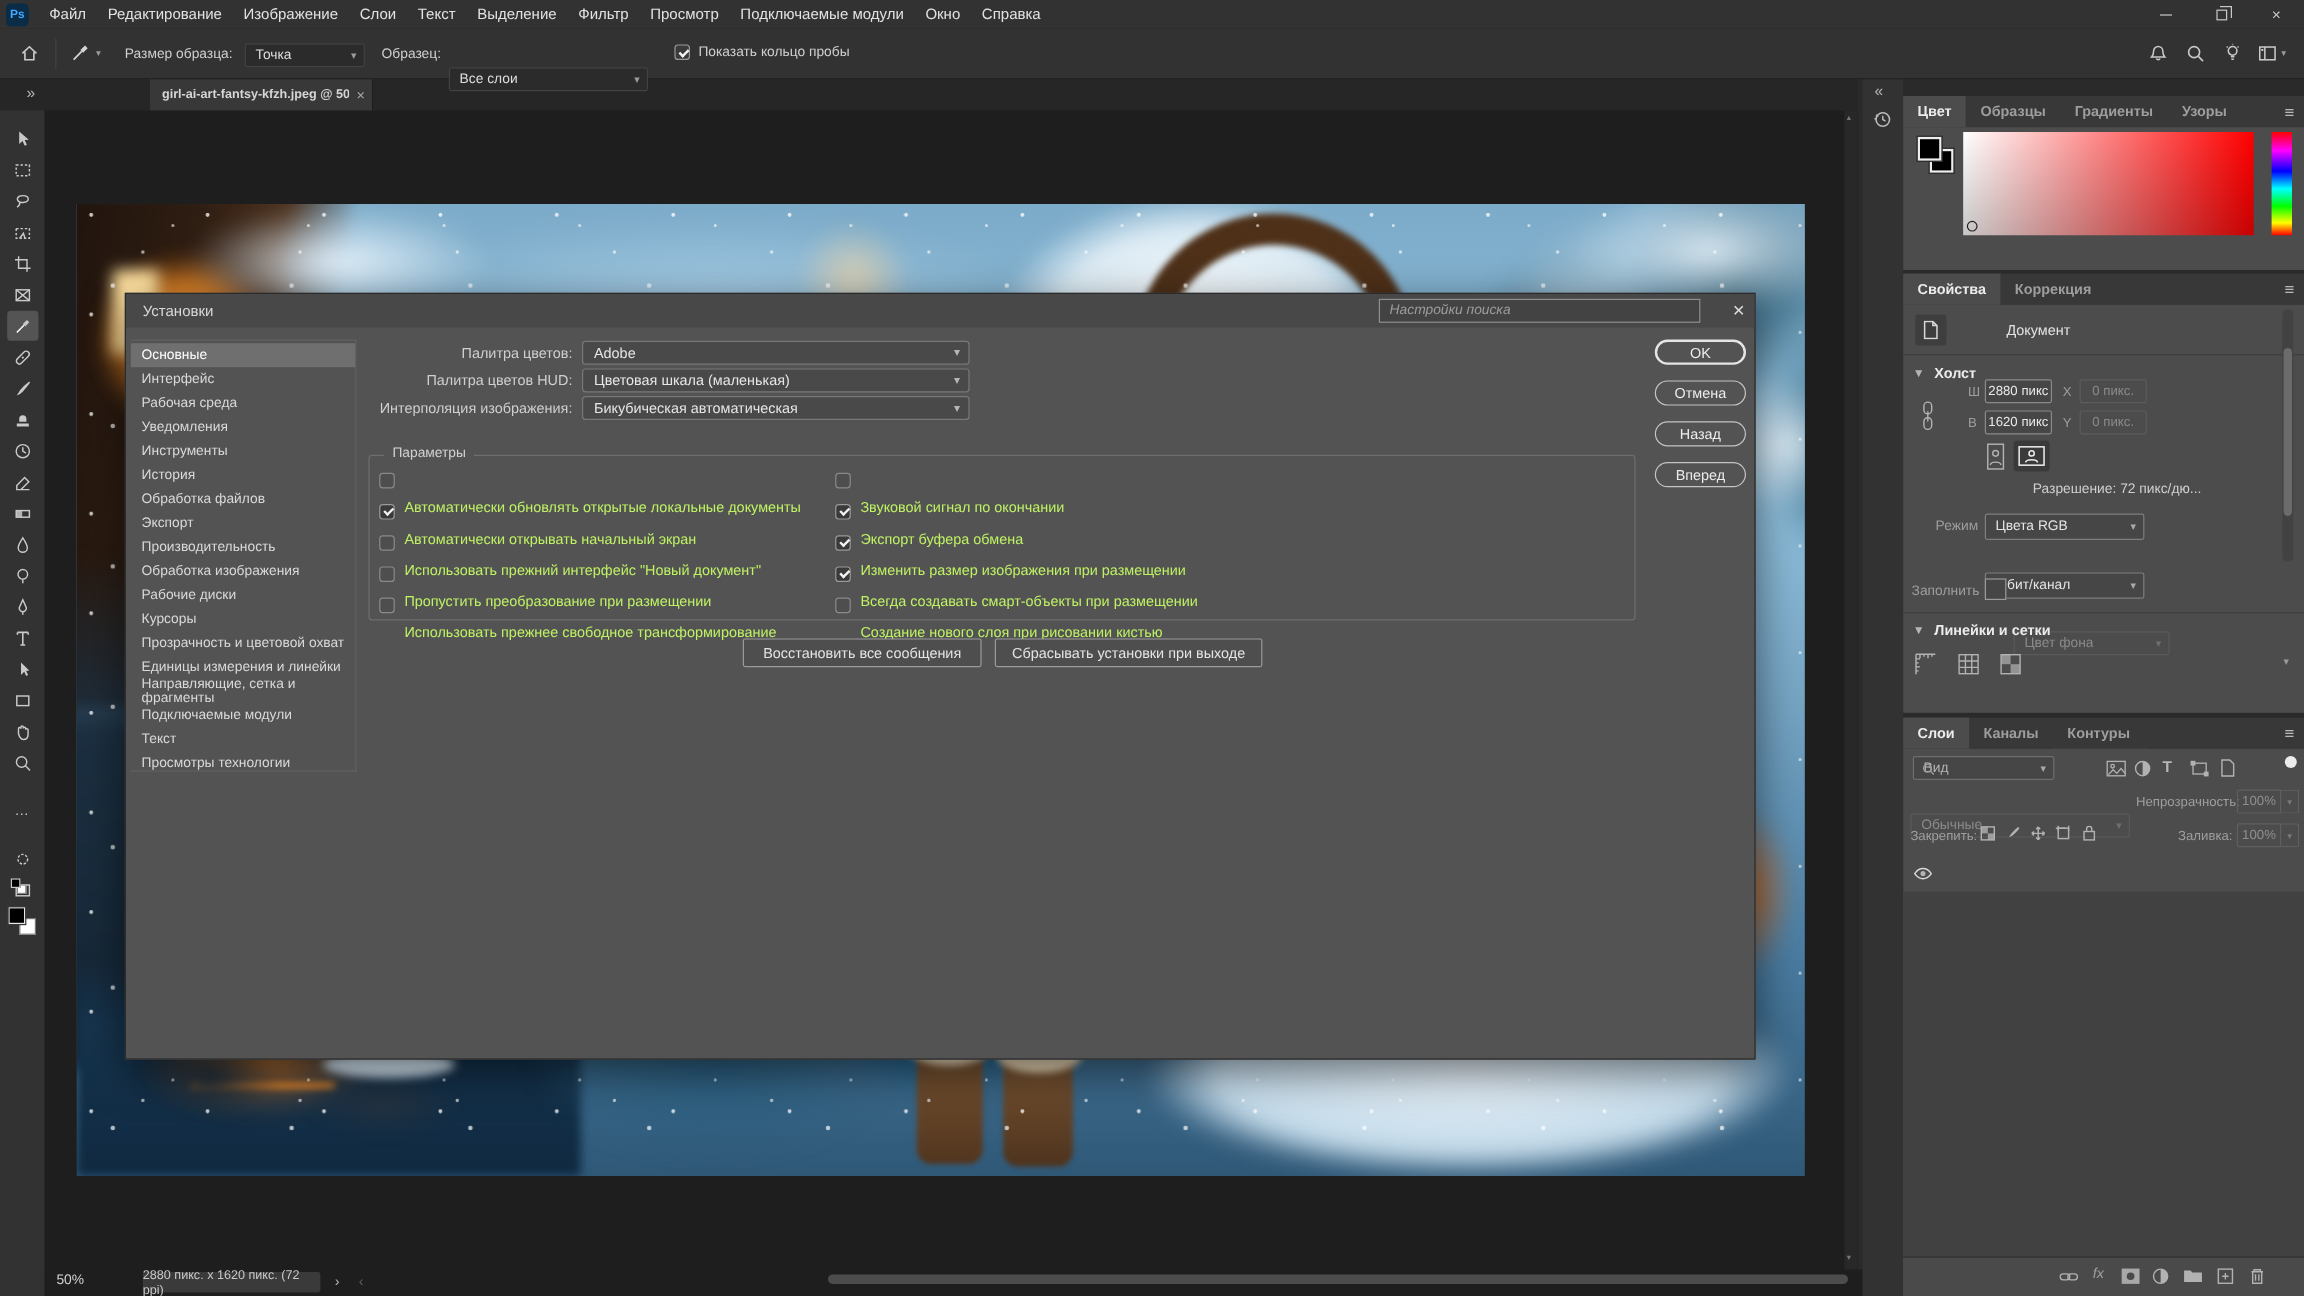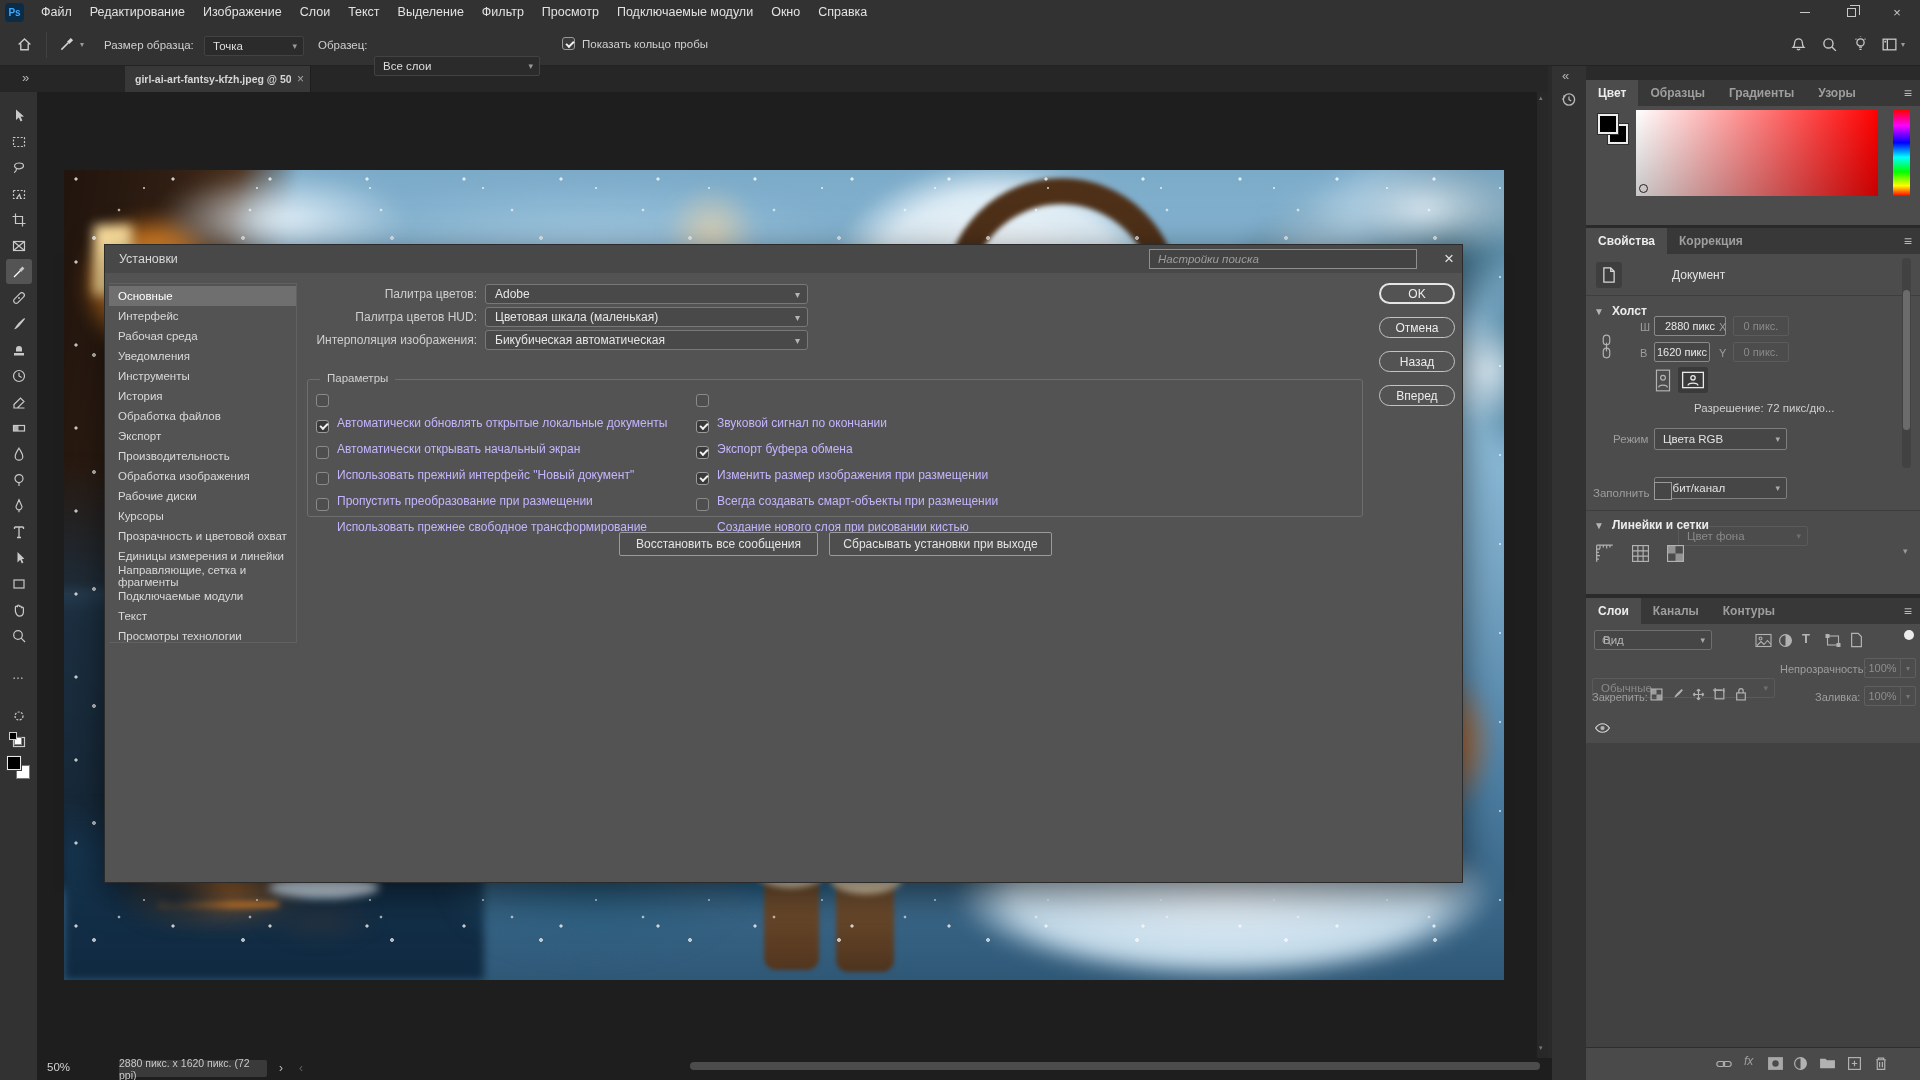--- a/index.html
+++ b/index.html
@@ -65,21 +65,21 @@
   .side-list { position:absolute; left:4px; top:38px; width:188px; height:360px; border:1px solid #616161; border-left:none; padding-top:2px; }
   .side-item { height:20px; display:flex; align-items:center; padding-left:9px; font-size:11.5px; color:#d9d9d9; }
   .side-item.selected { background:#6f6f6f; color:#ffffff; }
   .dlabel { position:absolute; text-align:right; font-size:12px; color:#cfcfcf; }
   .dsel { position:relative; display:flex; align-items:center; background:#494949; border:1px solid #787878;
     border-radius:3px; color:#e6e6e6; font-size:12px; padding:0 22px 0 9px; height:20px; width:323px; }
   .dsel::after { content:"▾"; position:absolute; right:7px; color:#b5b5b5; font-size:10px; }
   .fieldset { position:absolute; left:202px; top:134px; width:1056px; height:138px; border:1px solid #6e6e6e; border-radius:3px; }
   .legend { position:absolute; left:12px; top:-8px; background:#535353; padding:0 7px; font-size:11.5px; color:#d2d2d2; }
   .chk-row { position:absolute; display:flex; align-items:center; gap:8px; height:16px; }
-  .chk-label { font-size:12px; color:#c4b5fd; white-space:nowrap;margin-top:46px; }
+  .chk-label { font-size:12px; color:#bef264; white-space:nowrap;margin-top:46px; }
   .pill { position:absolute; left:1274px; width:76px; height:21px; border:1px solid #c4c4c4; border-radius:11px;
     color:#ececec; font-size:12px; display:flex; align-items:center; justify-content:center; background:transparent; }
   .pill.default { border:2px solid #e5e5e5; }
   .foot-btn { position:absolute; top:287px; height:24px; border:1px solid #9a9a9a; border-radius:2px; background:#4e4e4e;
     color:#e4e4e4; font-size:12px; display:flex; align-items:center; justify-content:center; }
 
   
   .right-base { left:1548px; top:66px; width:372px; height:1014px; background:#2a2a2a; }
   .right-rail { left:1552px; top:66px; width:34px; height:1014px; background:#323232; }
   .panel-tabs { position:absolute; display:flex; height:26px; background:#383838; width:334px; }
@@ -544,21 +544,21 @@
     <span>Холст</span>
   </div>
   <div class="abs picon" style="left:14px; top:80px;">
     <svg width="13" height="26" viewBox="0 0 12 24">
         <rect x="3" y="1" width="6" height="9" rx="3"></rect>
         <rect x="3" y="13" width="6" height="9" rx="3"></rect>
         <path d="M6 8 V16"></path>
       </svg>
   </div>
   <span class="abs dim-label" style="left:54px; top:67px;">Ш</span>
-  <div class="pfield" style="left:68px; top:62px; width:72px;">
+  <div class="pfield" style="left:68px; top:62px; width:56px;">
       <span>2880 пикс</span>
     </div>
   <span class="abs dim-label" style="left:133px; top:67px;">X</span>
   <div class="pfield disabled" style="left:147px; top:62px; width:56px;">
       <span>0 пикс.</span>
     </div>
   <span class="abs dim-label" style="left:54px; top:93px;">В</span>
   <div class="pfield" style="left:68px; top:88px; width:56px;">
       <span>1620 пикс</span>
     </div>

